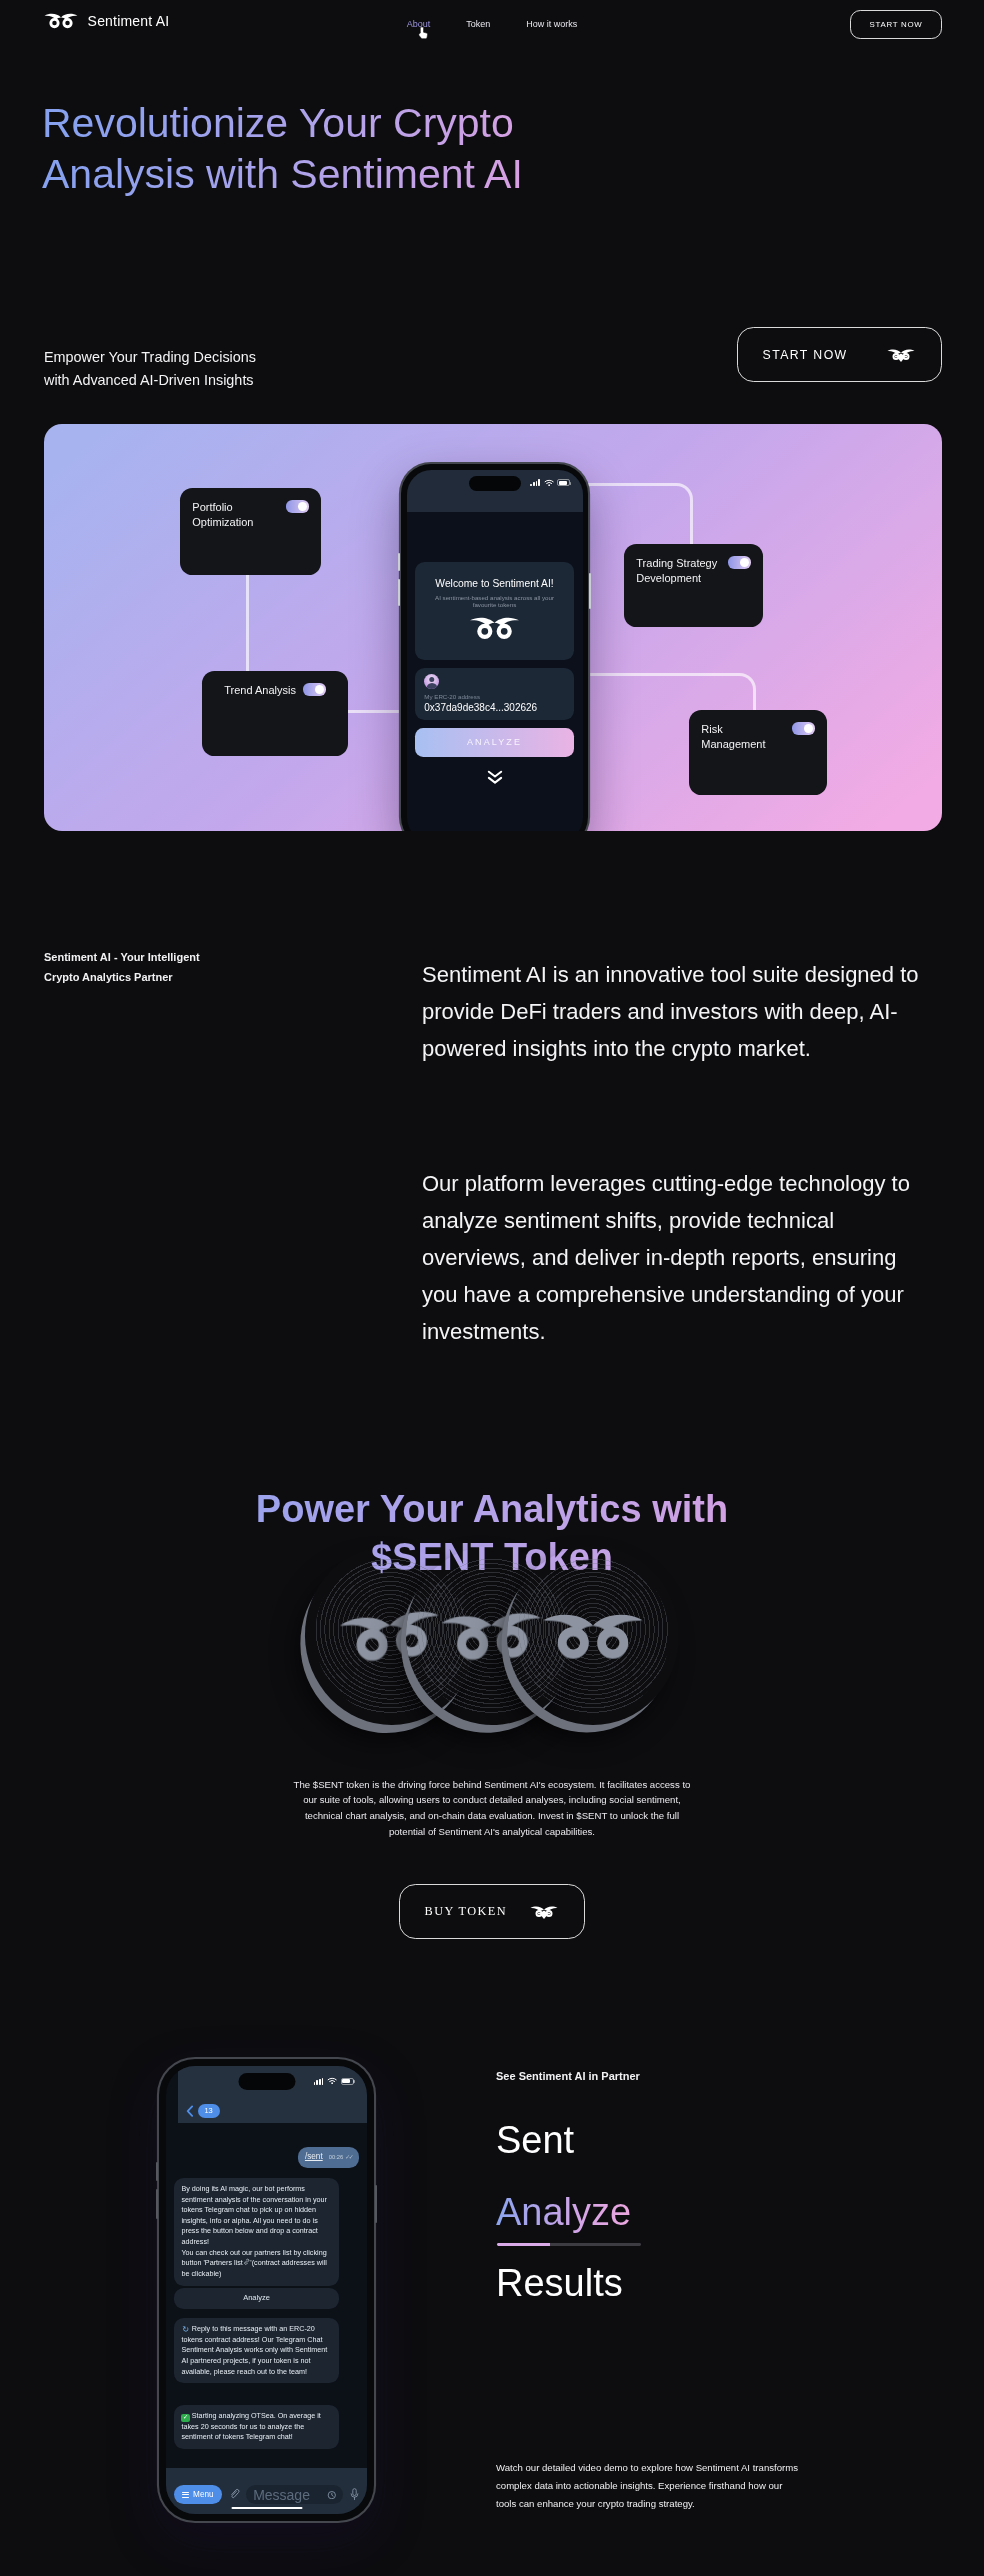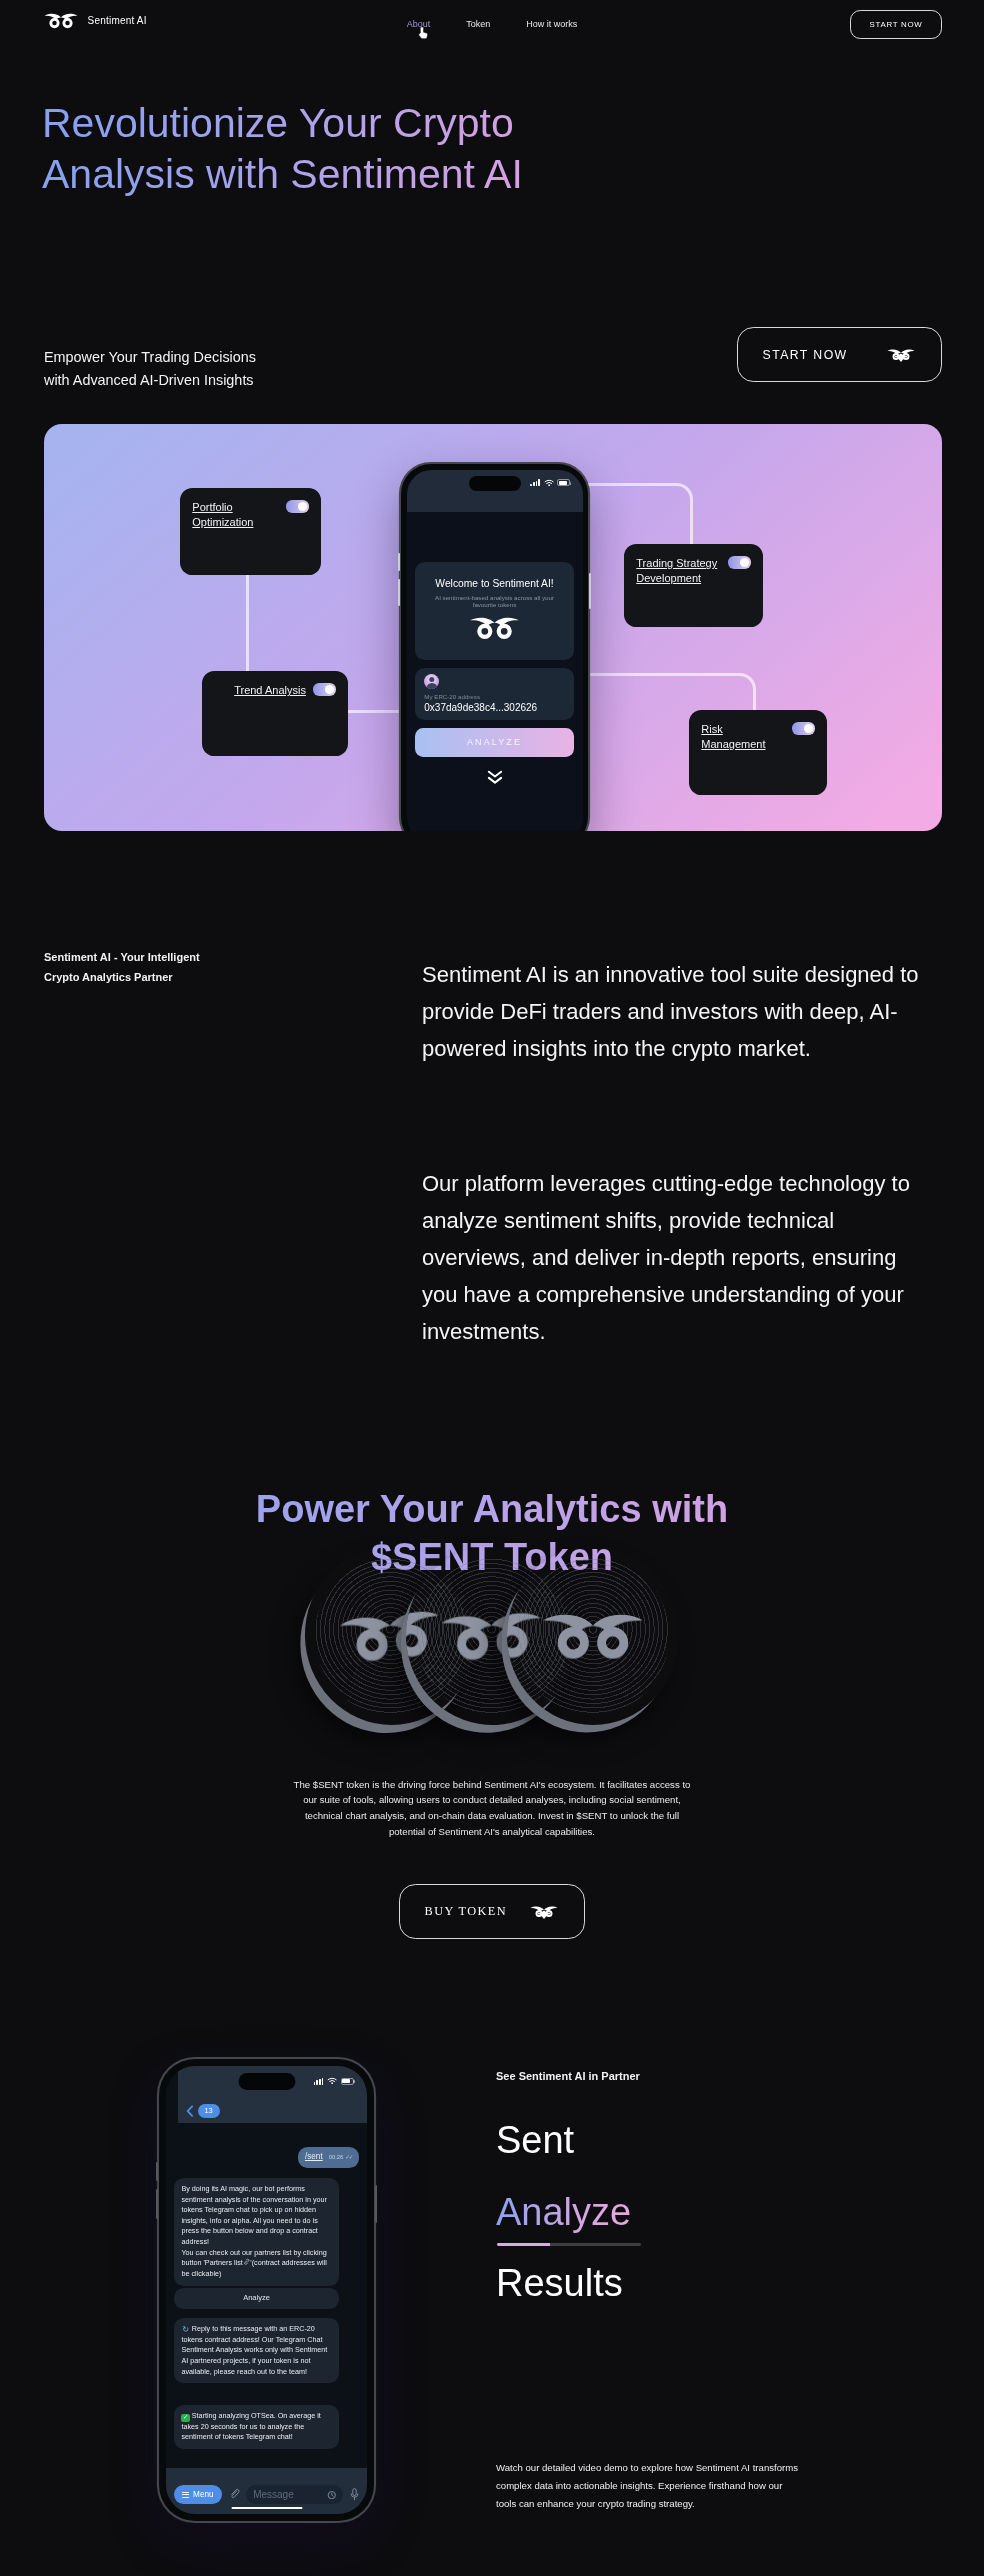--- a/index.html
+++ b/index.html
@@ -12,21 +12,21 @@
   }
   .abs { position:absolute; }
   .grad-text{
     background:linear-gradient(103deg,#87a1ef 5%,#b3a3ea 48%,#ec9fdd 95%);
     -webkit-background-clip:text; background-clip:text; color:transparent;
   }
   
   .header { left:0; top:0; width:984px; height:49px; }
   .brand { left:44px; top:11px; display:flex; align-items:center; gap:9.6px; }
   .brand svg { width:34px; height:19px; color:#fff; }
-  .brand-text { font-size:10px; letter-spacing:0.2px; color:#fff; }
+  .brand-text { font-size:14px; letter-spacing:0.2px; color:#fff; }
   .nav { left:50%; top:19px; transform:translateX(-50%); display:flex; gap:36px; }
   .nav a { font-size:9px; color:#e9e9ee; text-decoration:none; }
   .nav a.active { color:#9b94dc; }
   .cursor-icon { left:418px; top:26px; width:12.3px; height:13.7px; }
   .hdr-btn {
     left:850px; top:9.6px; width:92px; height:29px;
     border:0.7px solid rgba(255,255,255,.85); border-radius:10.3px;
     background:transparent; color:#fff; font-size:7.9px; letter-spacing:0.7px;
     display:flex; align-items:center; justify-content:center;
     font-family:"Liberation Sans",sans-serif; cursor:pointer;
@@ -47,21 +47,21 @@
   .hero-cta { left:737px; top:327px; width:205px; height:55px; }
   
   .banner {
     left:44px; top:424px; width:898px; height:407px; border-radius:18px;
     background:linear-gradient(140deg,#a7b3ef 5%,#c3a7ec 48%,#f2abe4 95%);
     overflow:hidden;
   }
   .cline { position:absolute; border:0 solid rgba(255,255,255,.65); z-index:1; }
   .fcard {
     position:absolute; z-index:3; background:#141519; border-radius:12.3px;
-    padding:12.3px 12.3px; display:flex; gap:6.8px; justify-content:flex-end;text-decoration:underline;
+    padding:12.3px 12.3px; display:flex; gap:6.8px; justify-content:center;
   }
   .fcard .lbl { font-size:11px; line-height:15px; color:#f3f3f5; }
   .toggle { width:23px; height:12.3px; border-radius:6.2px; flex:0 0 auto;
     background:linear-gradient(90deg,#8f96e6,#e3cdf2); position:relative; cursor:pointer; }
   .toggle::after { content:""; position:absolute; right:1.4px; top:1.4px; width:9.6px; height:9.6px;
     border-radius:50%; background:#fff; }
   
   .phone { position:absolute; background:#08090b; box-shadow:0 0 0 2.1px #44474e, 0 19px 48px rgba(25,12,50,.4); }
   .phone .side { position:absolute; background:#caccd6; border-radius:2.1px; }
   .screen { position:absolute; inset:5.5px; overflow:hidden; background:#0b101a; }
@@ -99,21 +99,21 @@
   .bubble { position:absolute; border-radius:9.6px; font-size:7.2px; line-height:10.6px; color:#e9eef4; padding:6.2px 7.5px; }
   .bubble.in { left:8.2px; width:165px; background:#1c2530; }
   .bubble.out { right:8.2px; background:#4f6d92; }
   .tg-analyze { text-align:center; color:#dfe7ef; font-size:7.5px; padding:5.5px 7.5px; cursor:pointer; }
   .tg-bar { position:absolute; left:0; right:0; bottom:0; height:46px; background:#232e3c; padding:6.8px 8.2px 0; display:flex; align-items:center; gap:6.8px; z-index:4; }
   .menu-pill { background:#4e8de8; color:#fff; border:0; height:18.5px; padding:0 8.2px; border-radius:9.6px;
     font-size:8.2px; display:flex; align-items:center; gap:4.1px; cursor:pointer; font-family:"Liberation Sans",sans-serif; }
   .menu-pill .bars { display:flex; flex-direction:column; gap:1.4px; }
   .menu-pill .bars i { width:6.8px; height:1.1px; background:#fff; display:block; border-radius:0.7px; }
   .msg-pill { flex:1; height:18.5px; background:#1a2430; border-radius:9.6px; display:flex; align-items:center;
-    padding:0 6.8px; color:#5c6b7d; font-size:10px; justify-content:space-between; cursor:text; }
+    padding:0 6.8px; color:#5c6b7d; font-size:14px; justify-content:space-between; cursor:text; }
   .homebar { position:absolute; left:50%; bottom:4.8px; transform:translateX(-50%); width:71px; height:2.7px;
     background:#fff; border-radius:1.4px; z-index:6; }
   .emoji-chip { display:inline-flex; width:8.2px; height:8.2px; border-radius:2.1px; margin-right:2.1px;
     align-items:center; justify-content:center; font-size:6.2px; color:#fff; vertical-align:-1.4px; }
   .chip-green { background:#2fae4e; }
   .chip-blue { background:transparent; color:#7ab2e8; font-size:8.2px; }
   
   .about-h { left:44px; top:938px; width:219px; font-size:11px; font-weight:bold; line-height:20px; white-space:pre-line; }
   .about-p { left:422px; width:513px; font-size:22px; line-height:37px; color:#f4f4f6; font-weight:400; }
   

